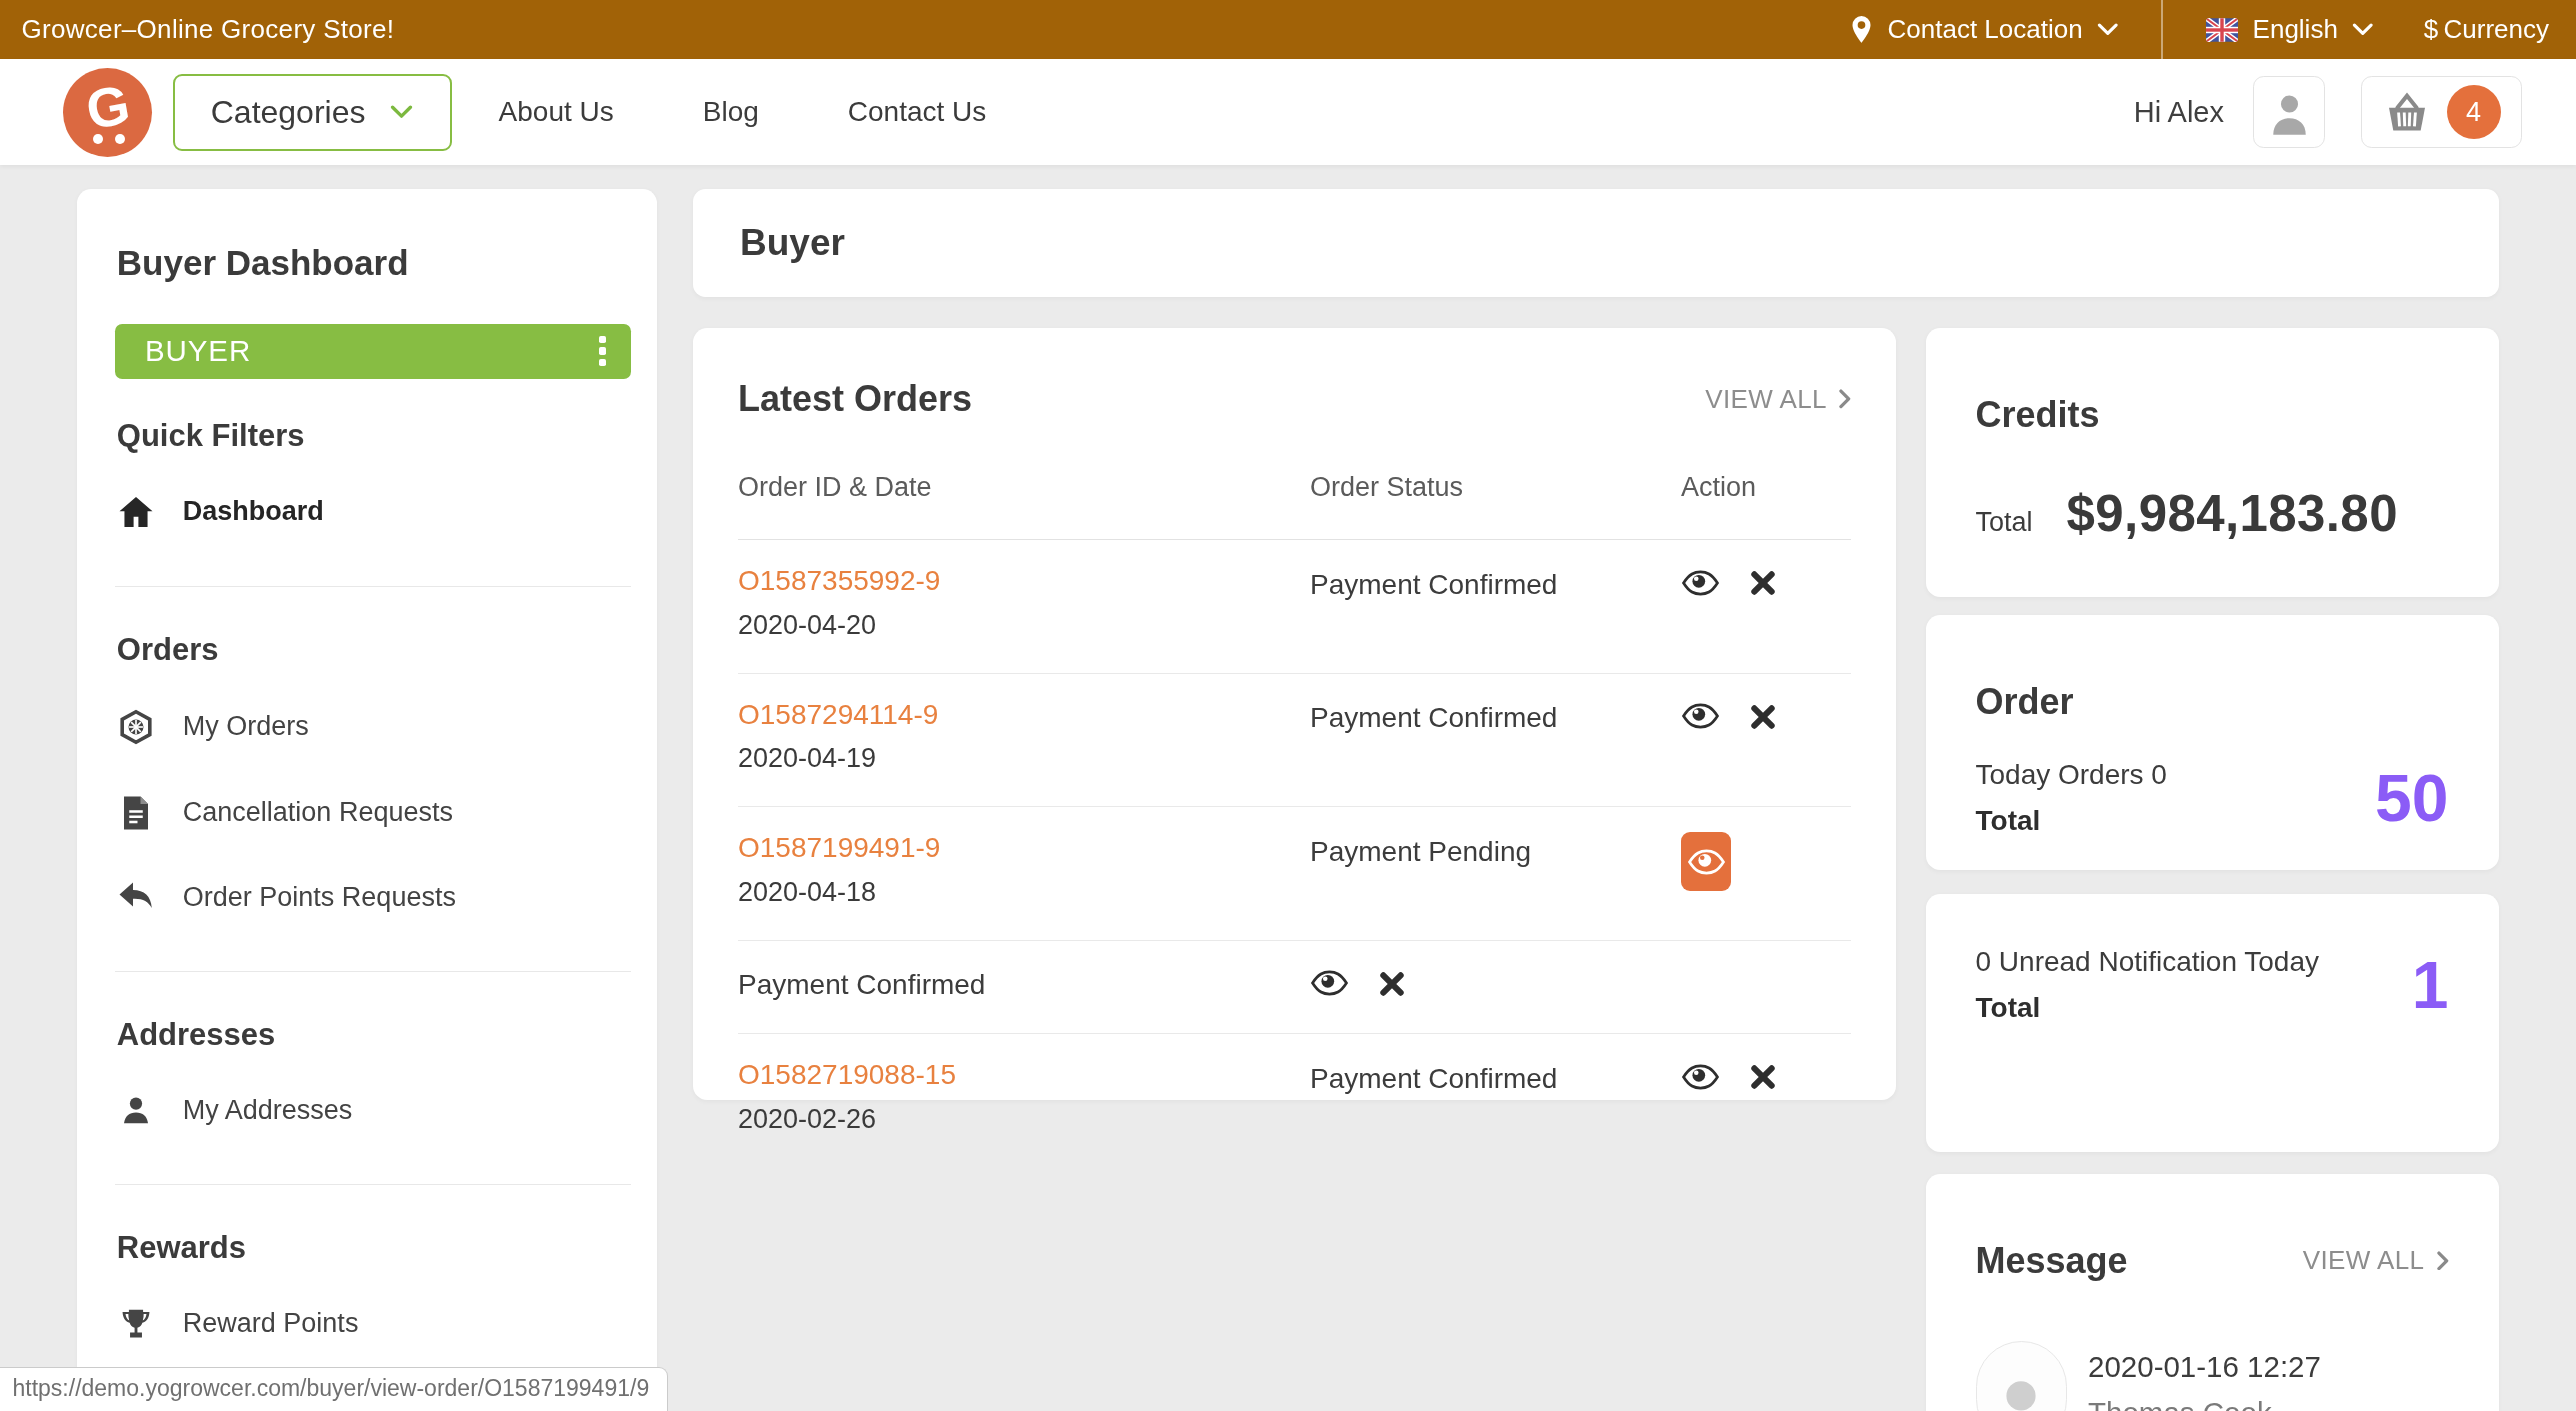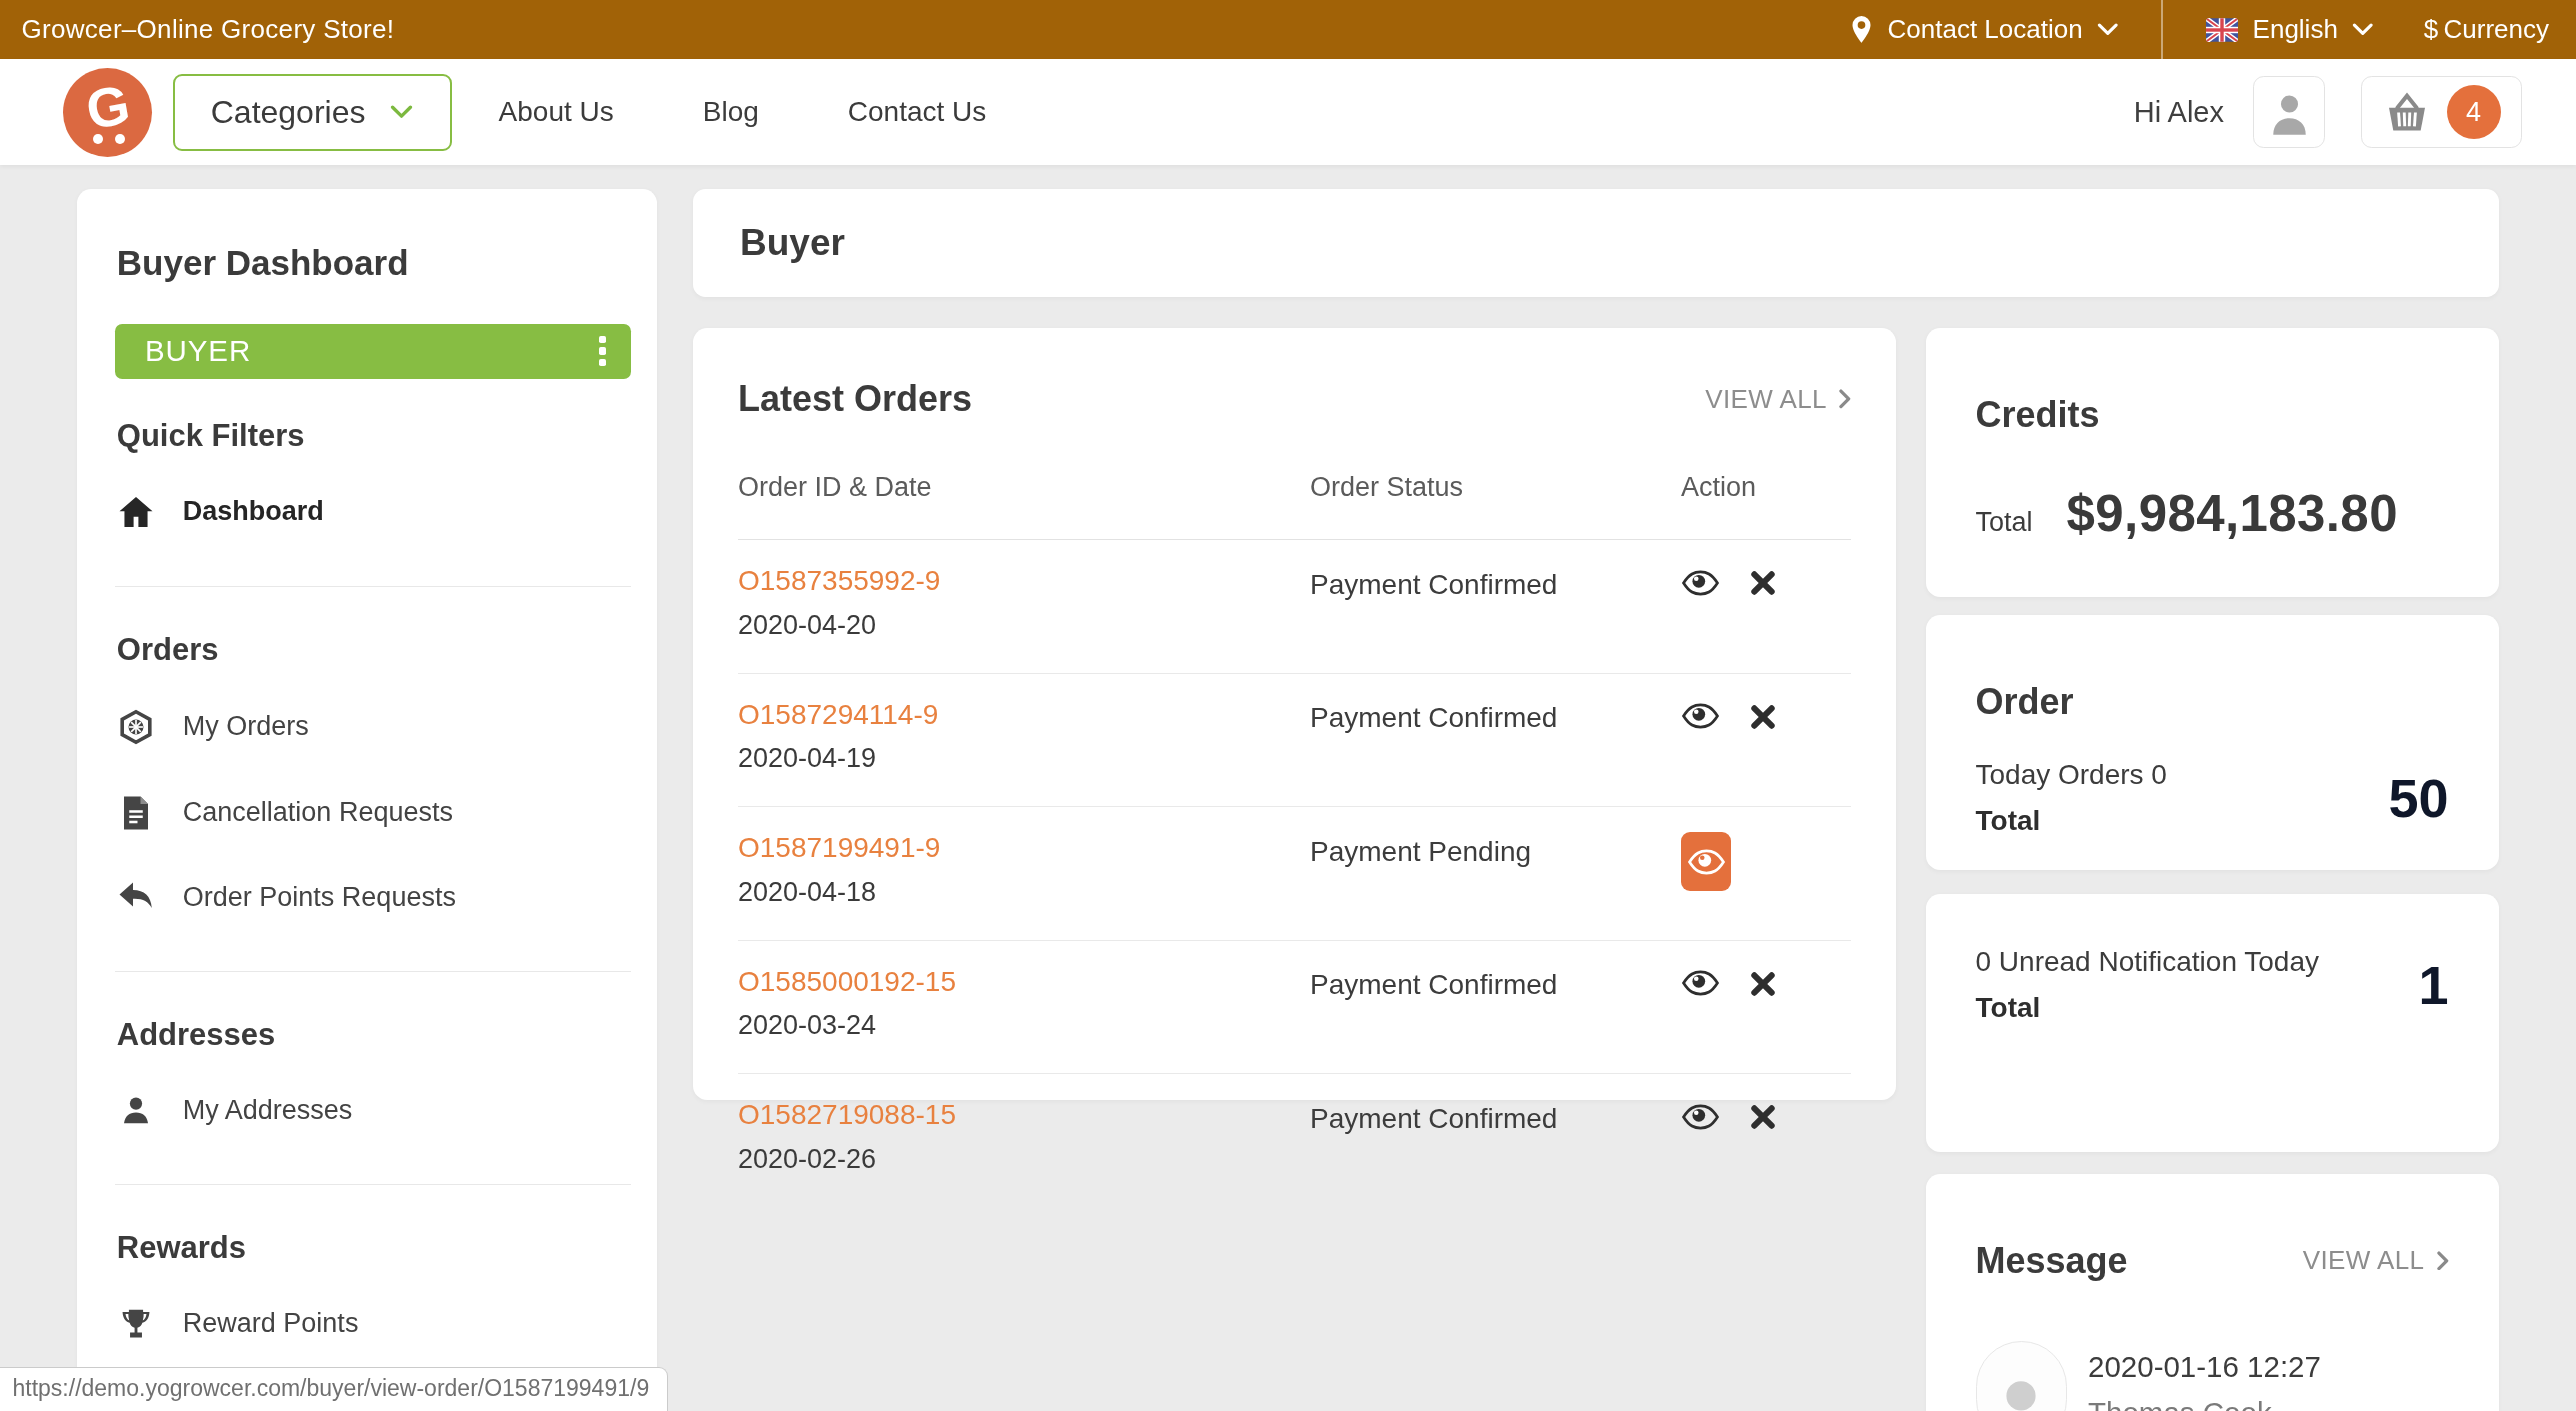--- a/index.html
+++ b/index.html
@@ -105,21 +105,21 @@
   .right-col { width:573px; flex:0 0 573px; }
   .stat-card { padding:16px 50px; }
   .credits-card { height:269px; margin-bottom:18px; }
   .credits-row { display:flex; align-items:baseline; gap:34px; margin-top:48px; }
   .small-label { font-size:27px; color:#3c3c3c; }
   .credits-value { font-size:51px; font-weight:bold; color:#3a3a3a; letter-spacing:0.4px; }
   .order-card { height:255px; margin-bottom:24px; }
   .stat-row { display:flex; align-items:center; justify-content:space-between; margin-top:36px; }
   .stat-l1 { font-size:28px; color:#3c3c3c; }
   .stat-l2 { font-size:28px; font-weight:bold; color:#2e2e2e; margin-top:14.3px; }
-  .big-num { font-size:54px; font-weight:bold; color:#0f172a;margin-left:13px; }
+  .big-num { font-size:66px; font-weight:bold; color:#8b5cf6;margin-left:13px; }
   .messages-card { height:258px; margin-bottom:21.5px; }
   .message-card { height:358px; }
   .msg-item { display:flex; gap:21.5px; margin-top:59px; }
   .msg-avatar { width:91px; height:104px; border-radius:46px; background:#fdfdfd;
     border:1.8px solid #e7e7e7; overflow:hidden; position:relative; flex:0 0 auto; }
   .msg-avatar svg { position:absolute; left:50%; bottom:-5.4px; transform:translateX(-50%); }
   .msg-time { font-size:29.5px; color:#3c3c3c; margin-top:9px; }
   .msg-name { font-size:29.5px; color:#7a7a7a; margin-top:12.5px; }
 
   
@@ -425,24 +425,20 @@
                     <path class="eye-outline" d="M3 16C10 5 16 3 23 3s13 2 20 13C36 27 30 29 23 29S10 27 3 16z"></path>
                     <circle class="eye-pupil" cx="21" cy="14" r="7.5"></circle>
                     <circle class="eye-glint" cx="18" cy="11" r="2.7"></circle>
                   </svg>
                 </button>
 
               </div>
             </div>
 
             <div class="order-row">
-              <div>
-                <a class="oid">O1585000192-15</a>
-                <div class="odate">2020-03-24</div>
-              </div>
               <div class="ostatus">Payment Confirmed</div>
               <div class="oactions">
                 <button class="icon-btn eye-btn">
                   <svg viewBox="0 0 46 32" width="39" height="28">
                     <path class="eye-outline" d="M3 16C10 5 16 3 23 3s13 2 20 13C36 27 30 29 23 29S10 27 3 16z"></path>
                     <circle class="eye-pupil" cx="21" cy="14" r="7.5"></circle>
                     <circle class="eye-glint" cx="18" cy="11" r="2.7"></circle>
                   </svg>
                 </button>
                 <button class="icon-btn x-btn">

